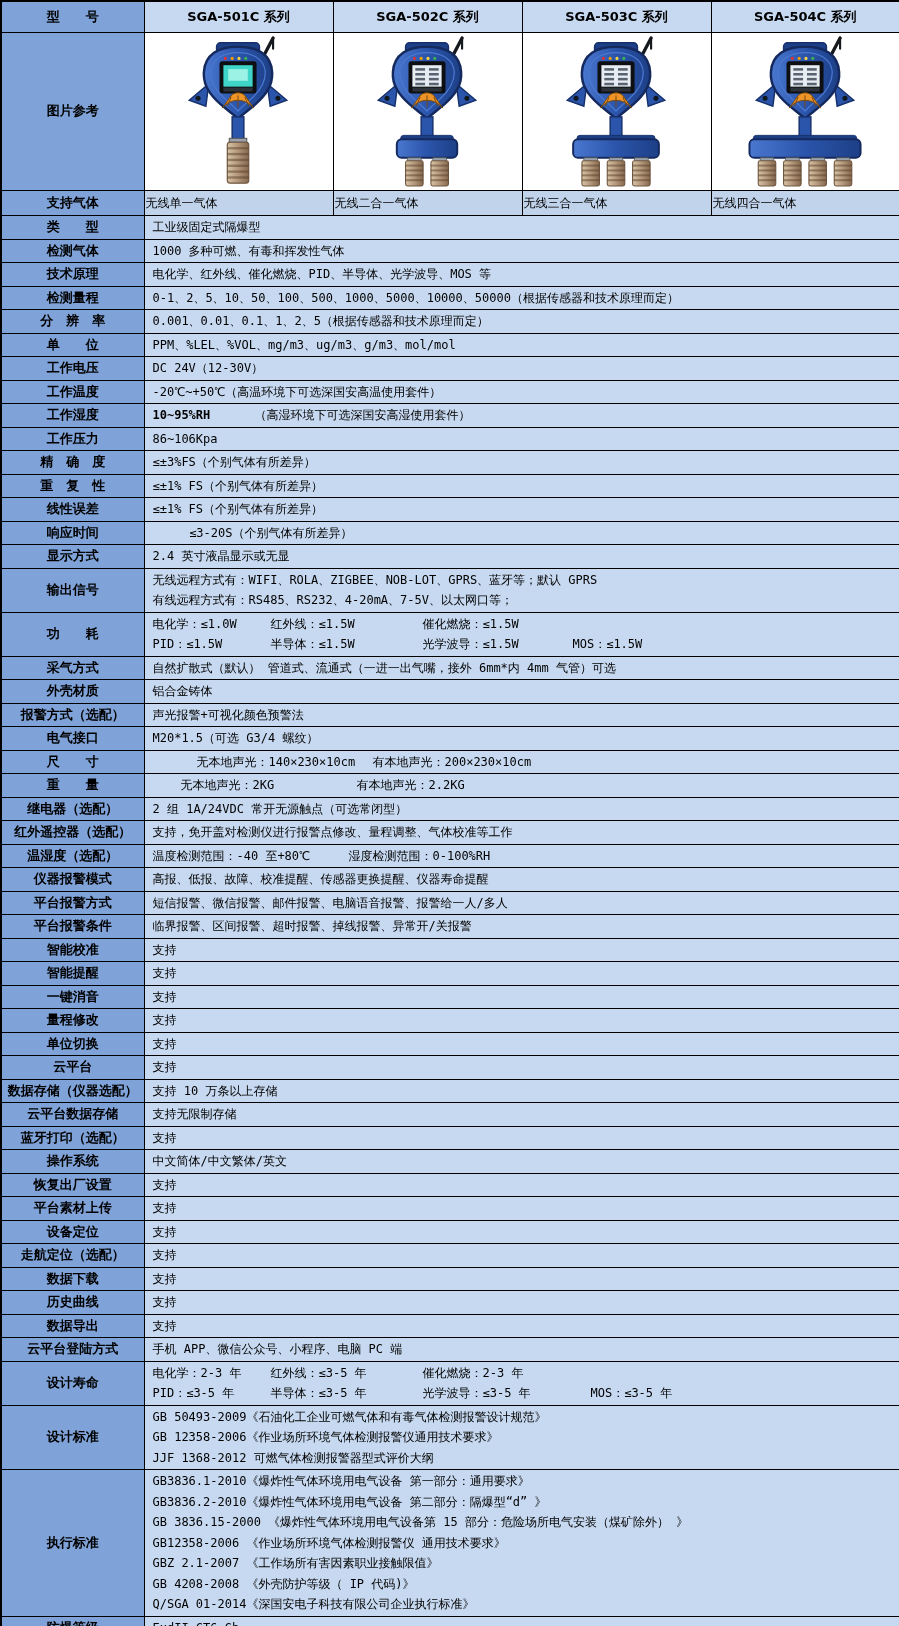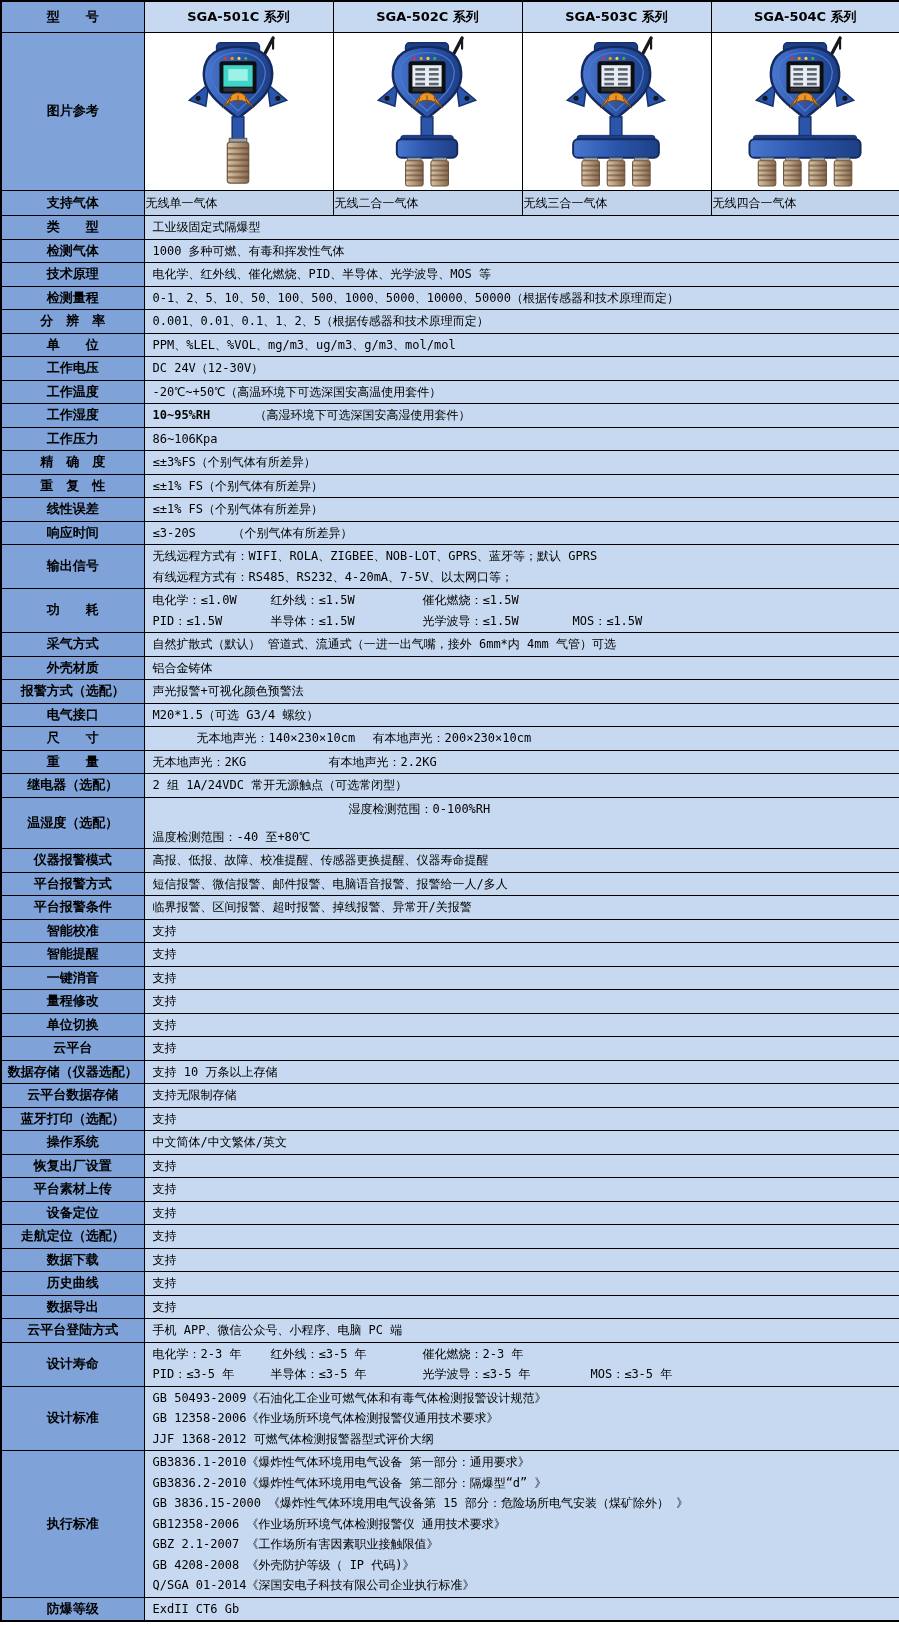--- a/index.html
+++ b/index.html
@@ -345,21 +345,25 @@
       <tr class="single">
         <th class="lbl">重　复　性</th>
         <td class="val" colspan="4">≤±1% FS（个别气体有所差异）</td>
       </tr>
       <tr class="single">
         <th class="lbl">线性误差</th>
         <td class="val" colspan="4">≤±1% FS（个别气体有所差异）</td>
       </tr>
       <tr class="single">
         <th class="lbl">响应时间</th>
-        <td class="val" colspan="4"><span class="line"><span class="seg" style="min-width: 80px;">≤3-20S</span><span class="seg">（个别气体有所差异）</span></span></td>
+        <td class="val" colspan="4"><span class="line"><span class="seg" style="min-width: 80px; text-align: right;">≤3-20S</span><span class="seg">（个别气体有所差异）</span></span></td>
+      </tr>
+      <tr class="single">
+        <th class="lbl">显示方式</th>
+        <td class="val" colspan="4">2.4 英寸液晶显示或无显</td>
       </tr>
       <tr>
         <th class="lbl">输出信号</th>
         <td class="val" colspan="4"><span class="line">无线远程方式有：WIFI、ROLA、ZIGBEE、NOB-LOT、GPRS、蓝牙等；默认 GPRS</span><span class="line">有线远程方式有：RS485、RS232、4-20mA、7-5V、以太网口等；</span></td>
       </tr>
       <tr>
         <th class="lbl">功　　耗</th>
         <td class="val" colspan="4"><span class="line"><span class="seg" style="min-width: 118px;">电化学：≤1.0W</span><span class="seg" style="min-width: 152px;">红外线：≤1.5W</span><span class="seg" style="min-width: 150px;">催化燃烧：≤1.5W</span></span><span class="line"><span class="seg" style="min-width: 118px;">PID：≤1.5W</span><span class="seg" style="min-width: 152px;">半导体：≤1.5W</span><span class="seg" style="min-width: 150px;">光学波导：≤1.5W</span><span class="seg">MOS：≤1.5W</span></span></td>
       </tr>
       <tr class="single">
@@ -377,29 +381,33 @@
       <tr class="single">
         <th class="lbl">电气接口</th>
         <td class="val" colspan="4">M20*1.5（可选 G3/4 螺纹）</td>
       </tr>
       <tr class="single">
         <th class="lbl">尺　　寸</th>
         <td class="val" colspan="4"><span class="line"><span class="seg" style="min-width: 176px; margin-left: 44px;">无本地声光：140×230×10cm</span><span class="seg">有本地声光：200×230×10cm</span></span></td>
       </tr>
       <tr class="single">
         <th class="lbl">重　　量</th>
-        <td class="val" colspan="4"><span class="line"><span class="seg" style="min-width: 176px;">无本地声光：2KG</span><span class="seg">有本地声光：2.2KG</span></span></td>
+        <td class="val" colspan="4"><span class="line"><span class="seg" style="min-width: 176px; margin-left: 28px;">无本地声光：2KG</span><span class="seg">有本地声光：2.2KG</span></span></td>
       </tr>
       <tr class="single">
         <th class="lbl">继电器（选配）</th>
         <td class="val" colspan="4">2 组 1A/24VDC 常开无源触点（可选常闭型）</td>
       </tr>
       <tr class="single">
+        <th class="lbl">红外遥控器（选配）</th>
+        <td class="val" colspan="4">支持，免开盖对检测仪进行报警点修改、量程调整、气体校准等工作</td>
+      </tr>
+      <tr class="single">
         <th class="lbl">温湿度（选配）</th>
-        <td class="val" colspan="4"><span class="line"><span class="seg" style="min-width: 196px; margin-top: 28px;">温度检测范围：-40 至+80℃</span><span class="seg">湿度检测范围：0-100%RH</span></span></td>
+        <td class="val" colspan="4"><span class="line"><span class="seg" style="min-width: 196px;">温度检测范围：-40 至+80℃</span><span class="seg">湿度检测范围：0-100%RH</span></span></td>
       </tr>
       <tr class="single">
         <th class="lbl">仪器报警模式</th>
         <td class="val" colspan="4">高报、低报、故障、校准提醒、传感器更换提醒、仪器寿命提醒</td>
       </tr>
       <tr class="single">
         <th class="lbl">平台报警方式</th>
         <td class="val" colspan="4">短信报警、微信报警、邮件报警、电脑语音报警、报警给一人/多人</td>
       </tr>
       <tr class="single">

